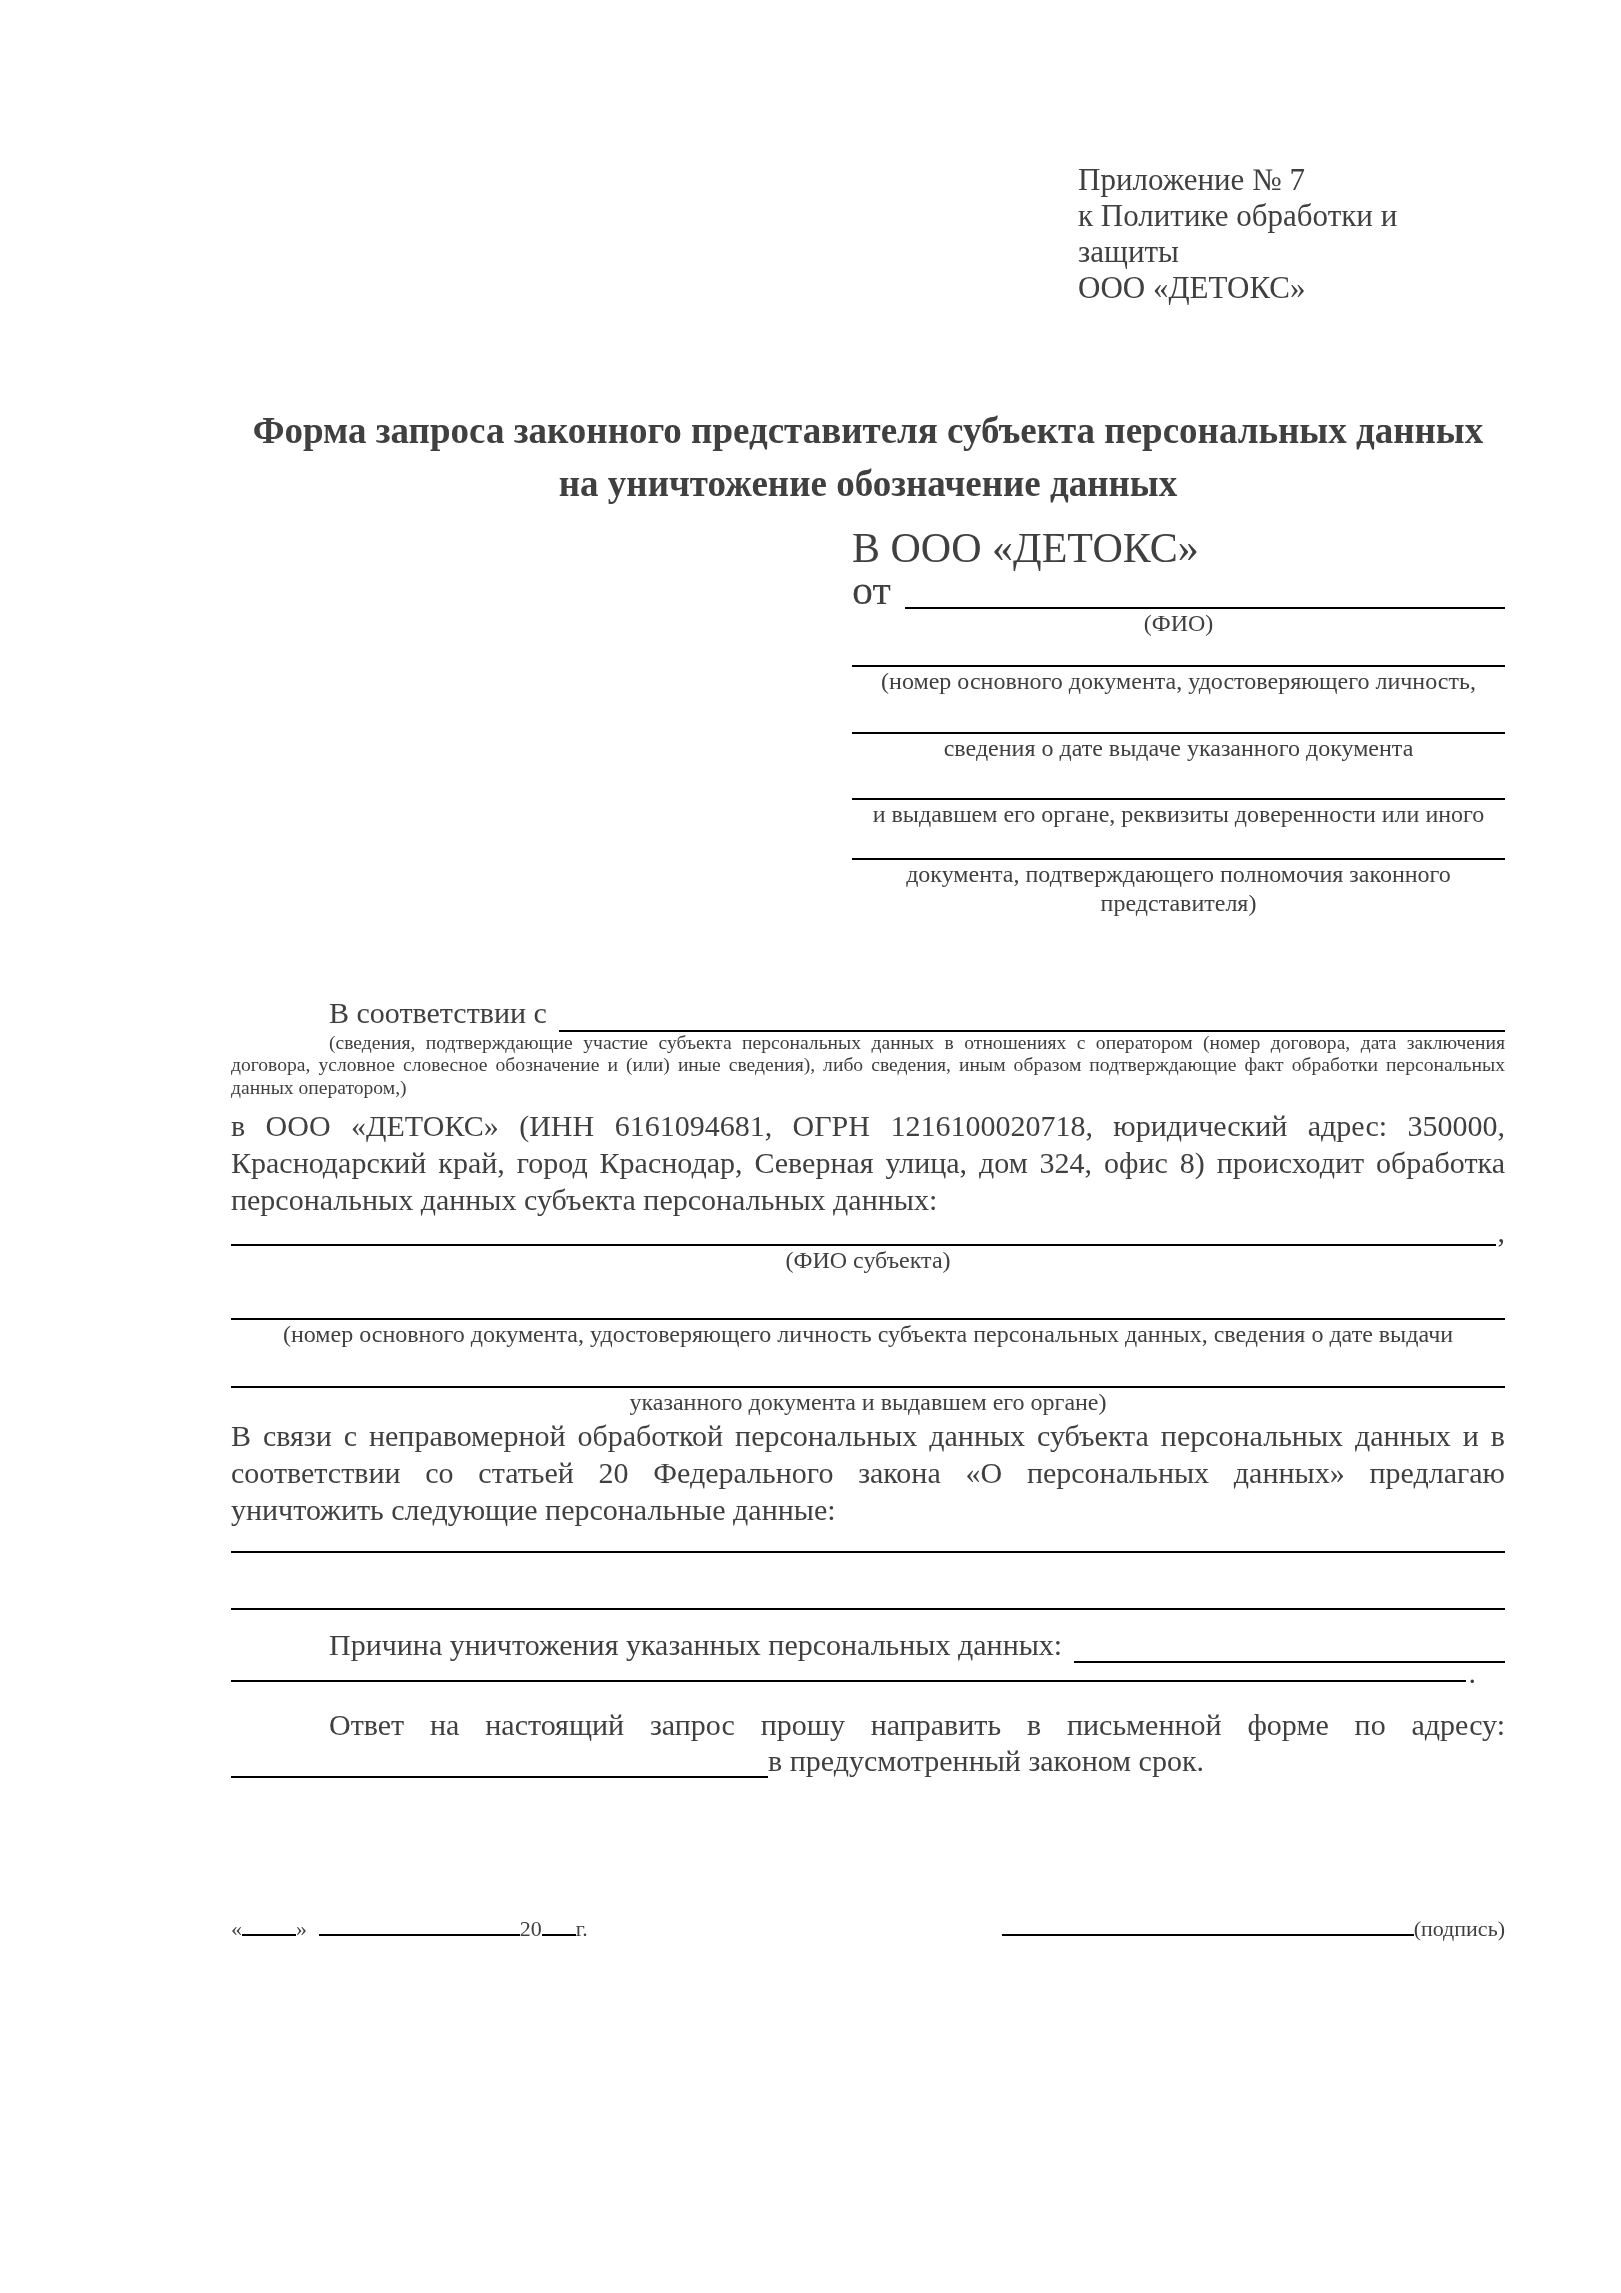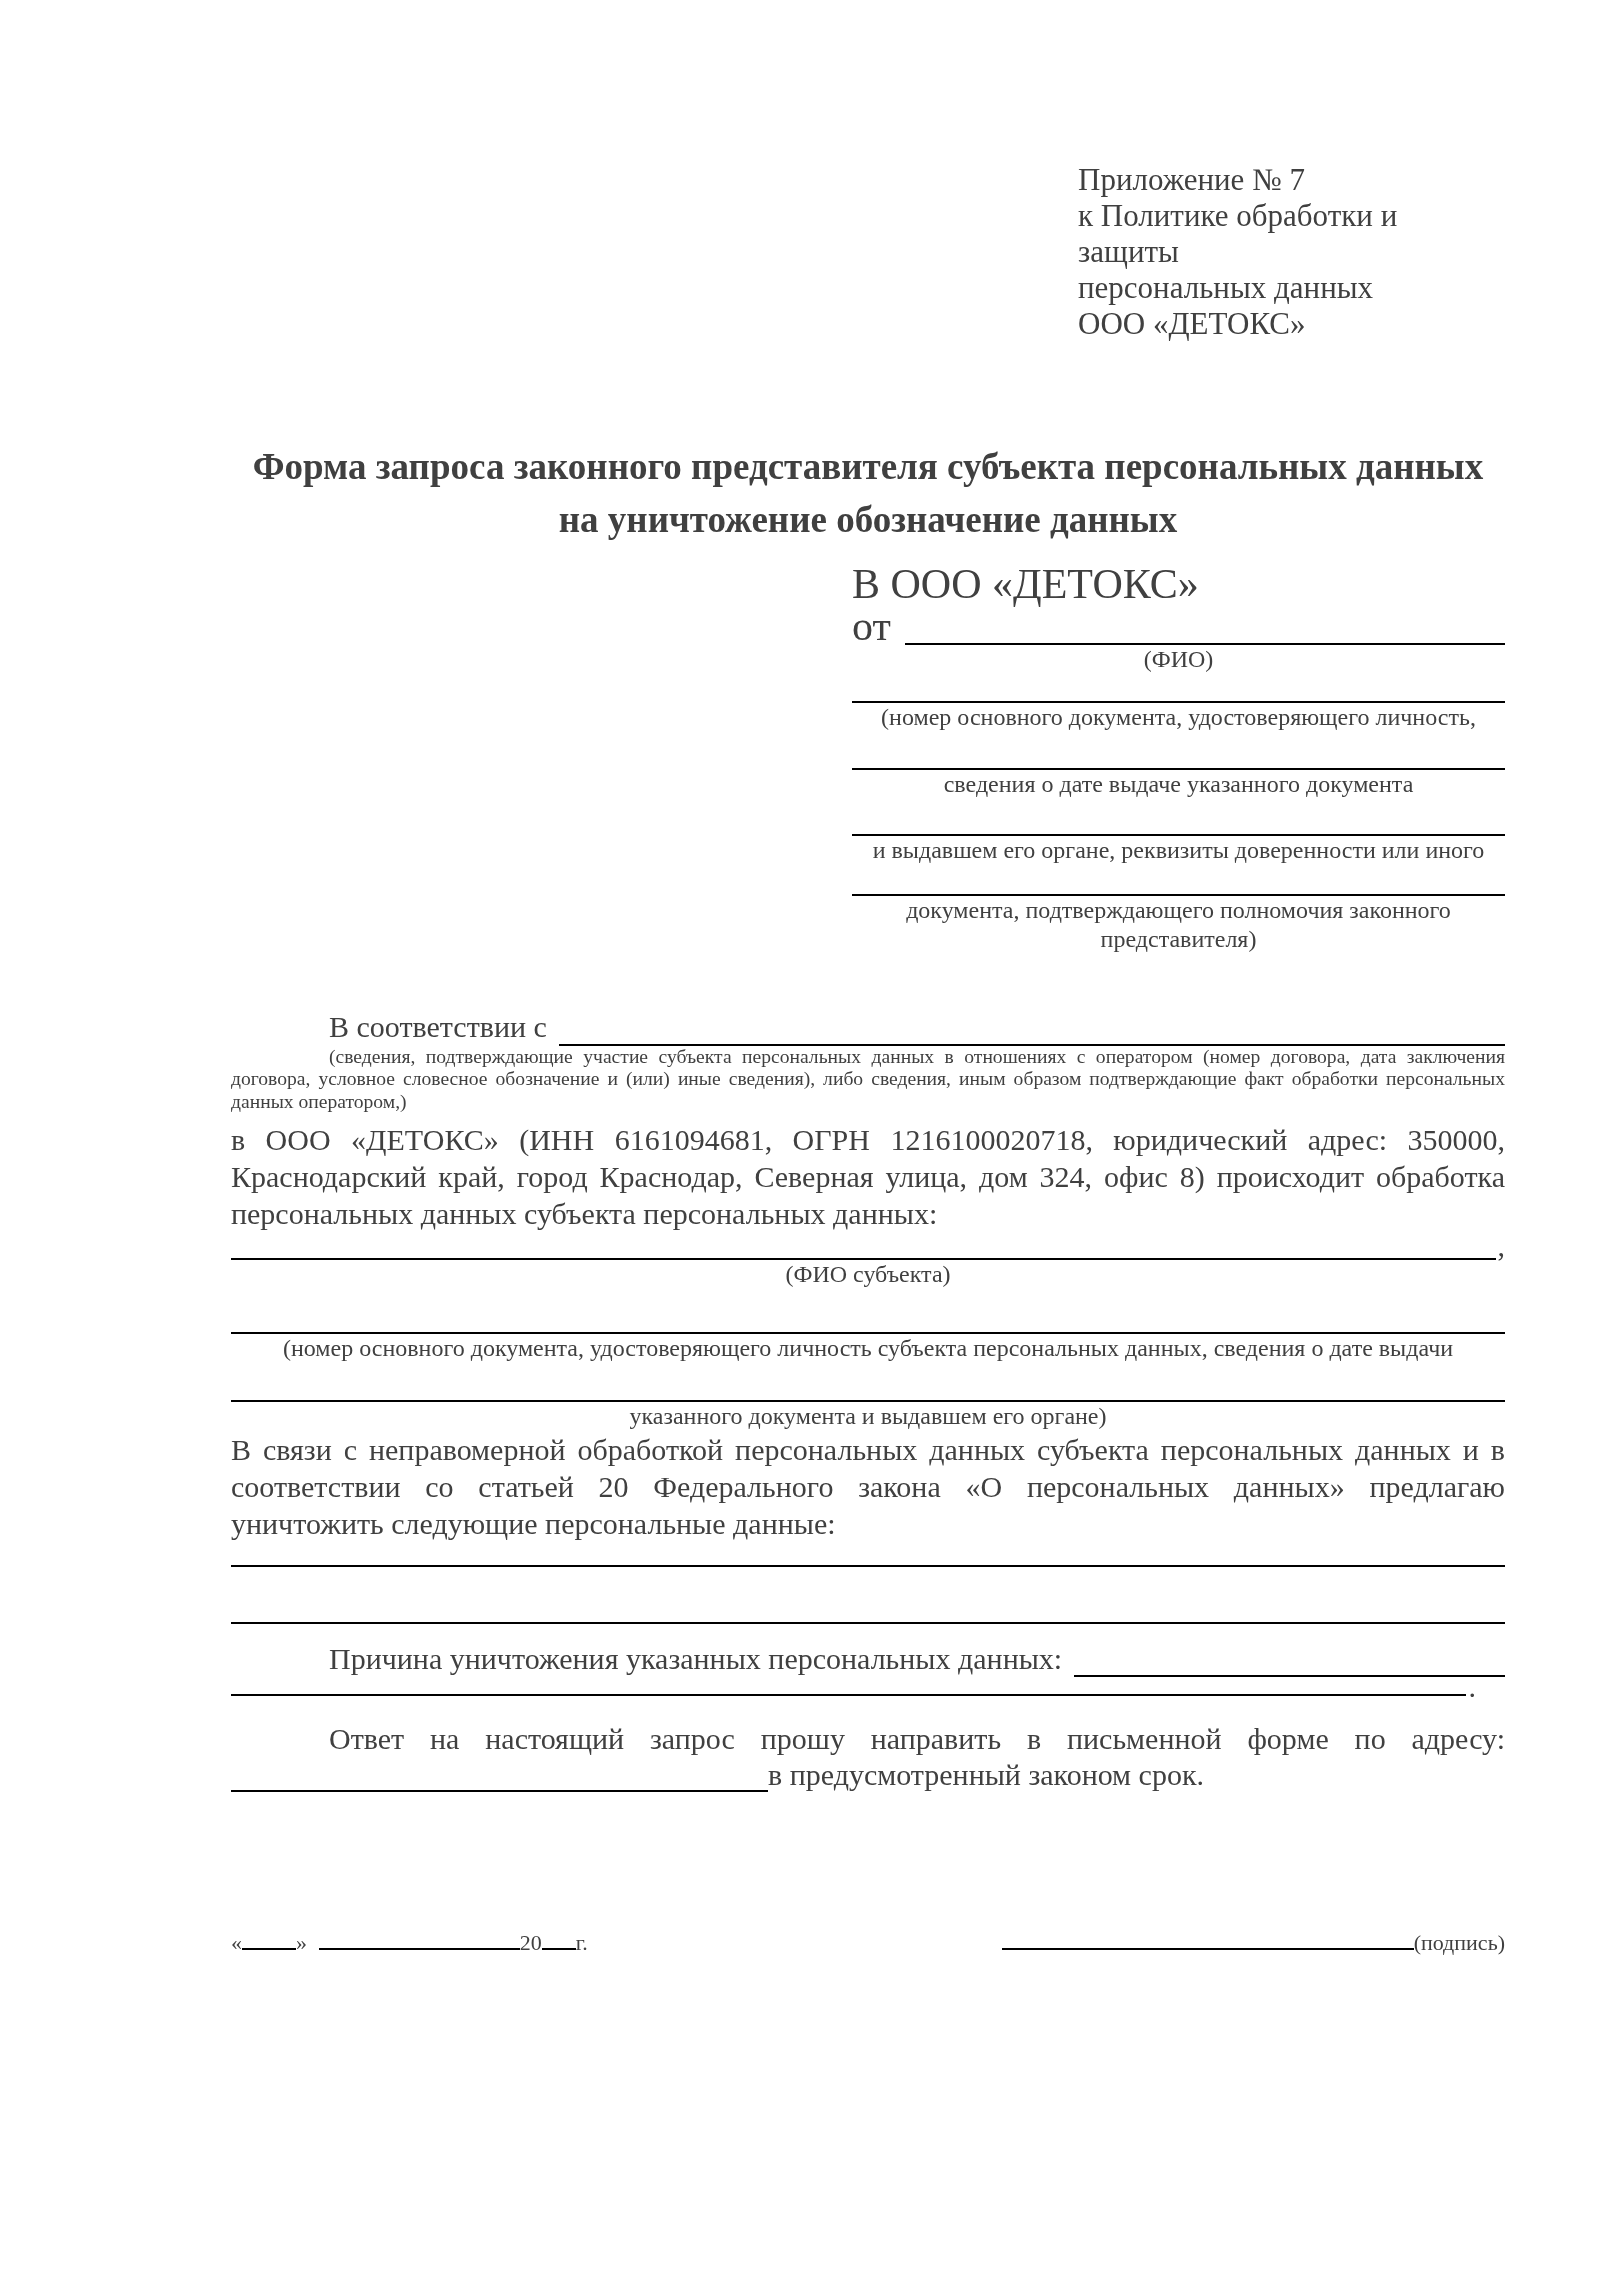--- a/index.html
+++ b/index.html
@@ -25,21 +25,21 @@
   .addr-from .lbl { margin-right:13.7px; }
   .fill { flex:1 1 auto; border-bottom:2.9px solid #000; align-self:stretch; }
   .cap { font-size:24px; line-height:29px; text-align:center; }
   .field { border-bottom:2.9px solid #000; }
   .fh27 { height:26.5px; } .fh37 { height:36px; } .fh36 { height:35px; } .fh30 { height:29px; }
   .fh44 { height:43px; } .fh38 { height:37px; } .fh24 { height:23.5px; } .fh56 { height:55px; }
   
   .p { font-size:30px; line-height:37px; text-align:justify; }
   .note { font-size:19.6px; line-height:22.5px; text-align:justify; text-indent:98px; }
   .row-fill { display:flex; align-items:baseline; }
-  .accordance { margin-top:53px; font-size:30px; line-height:39px; height:39px; }
+  .accordance { margin-top:75px; font-size:30px; line-height:39px; height:39px; }
   .accordance .lbl { margin-left:98px; margin-right:11.8px; }
   .operator { margin-top:7.8px; }
   .comma-row { display:flex; align-items:baseline; font-size:30px; line-height:27.4px; height:27.4px; }
   .comma-row .tail { padding-left:2px; }
   .stretch { text-align:justify; text-align-last:justify; text-indent:98px; margin-top:23.5px; }
   .reason { margin-top:15.7px; font-size:30px; line-height:37px; height:37px; }
   .reason .lbl { margin-left:98px; margin-right:11.8px; white-space:nowrap; }
   .period-row { display:flex; align-items:flex-end; font-size:30px; height:19.6px; margin-right:29px; }
   .period-row .dot { line-height:19.6px; padding-left:2.9px; }
   .tail-row { display:flex; align-items:baseline; font-size:30px; line-height:35px; height:35px; }
@@ -52,21 +52,20 @@
   .date-group { white-space:nowrap; }
 </style>
 </head>
 <body>
 
 <div class="page">
 
   <div class="hdr">
     <div>Приложение № 7</div>
     <div>к Политике обработки и защиты</div>
-    <div>персональных данных</div>
     <div>ООО «ДЕТОКС»</div>
   </div>
 
   <div class="title">
     <div>Форма запроса законного представителя субъекта персональных данных</div>
     <div>на уничтожение обозначение данных</div>
   </div>
 
   <div class="addr">
     <div class="addr-to">В ООО «ДЕТОКС»</div>

